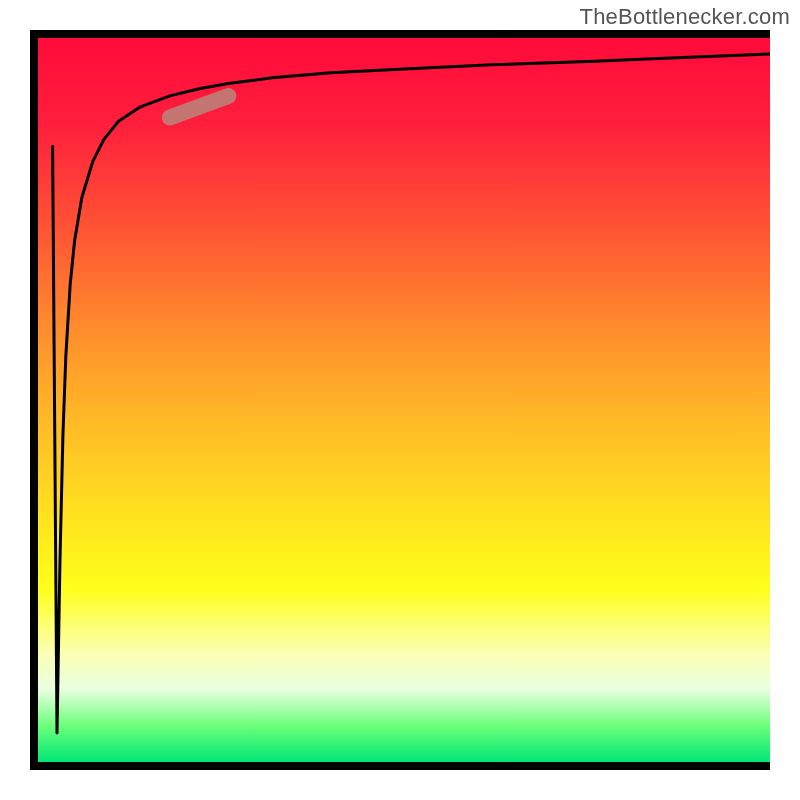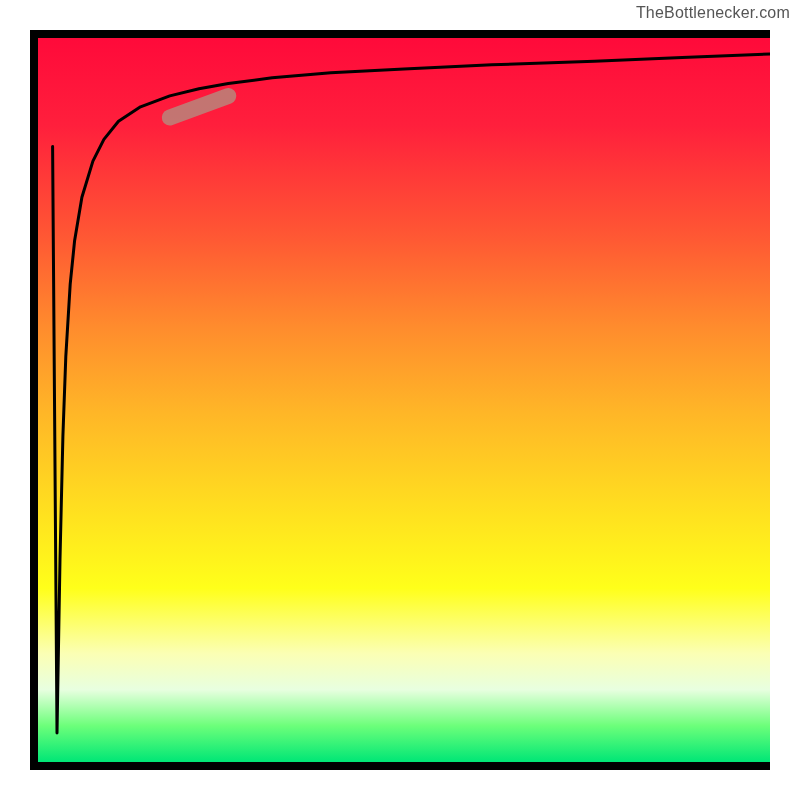--- a/index.html
+++ b/index.html
@@ -13,21 +13,21 @@
   }
   .container {
     position: relative;
     width: 800px;
     height: 800px;
   }
   .attribution {
     position: absolute;
     top: 4px;
     right: 10px;
-    font-size: 16px;
+    font-size: 22px;
     color: #555;
     font-weight: 400;
     letter-spacing: 0.2px;
     z-index: 10;
   }
   .plot-frame {
     position: absolute;
     left: 30px;
     top: 30px;
     width: 740px;

